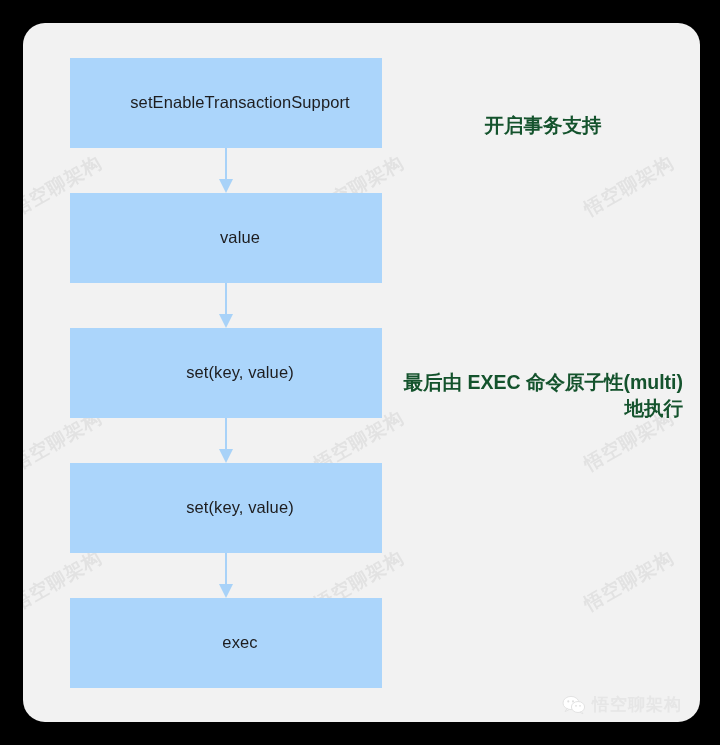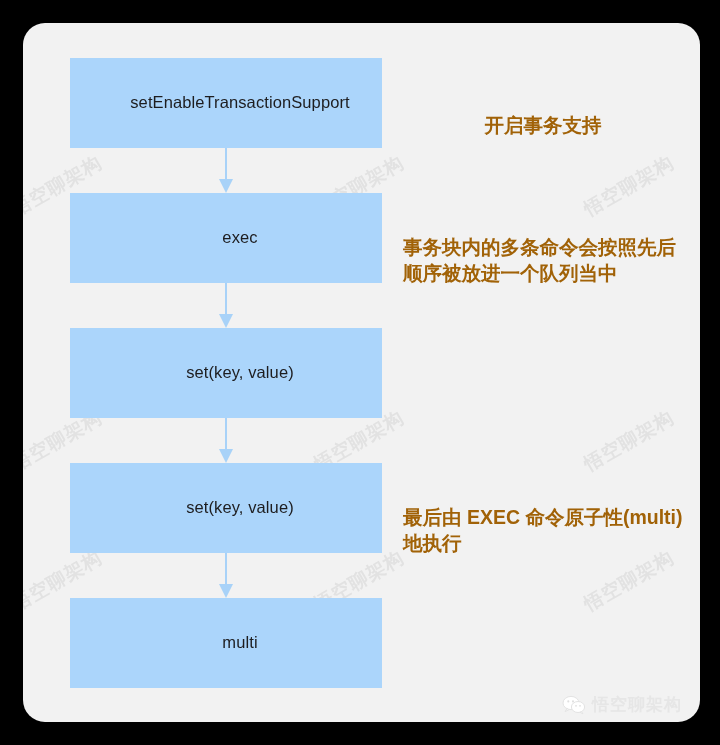--- a/index.html
+++ b/index.html
@@ -117,25 +117,25 @@
   .ann-slot {
     width: 296px;
     height: 135px;          
     display: flex;
     align-items: center;
     justify-content: center;
     box-sizing: border-box;
     padding: 0 8px;
   }
   .ann-text {
-    color: #a16207;
+    color: #14532d;
     font-size: 19.5px;
     font-weight: 700;
     line-height: 1.32;
-    text-align: left;
+    text-align: right;
     font-family: "Liberation Sans", "DejaVu Sans", sans-serif;
   }
 
   
   .brand {
     position: absolute;
     right: 18px;
     bottom: 6px;
     display: flex;
     align-items: center;
@@ -175,58 +175,55 @@
       <div class="node">
         <span class="node-label">setEnableTransactionSupport</span>
       </div>
 
       <div class="connector">
         <span class="stem"></span>
         <span class="head"></span>
       </div>
 
       <div class="node">
+        <span class="node-label">value</span>
+      </div>
+
+      <div class="connector">
+        <span class="stem"></span>
+        <span class="head"></span>
+      </div>
+
+      <div class="node">
+        <span class="node-label">set(key, value)</span>
+      </div>
+
+      <div class="connector">
+        <span class="stem"></span>
+        <span class="head"></span>
+      </div>
+
+      <div class="node">
+        <span class="node-label">set(key, value)</span>
+      </div>
+
+      <div class="connector">
+        <span class="stem"></span>
+        <span class="head"></span>
+      </div>
+
+      <div class="node">
         <span class="node-label">exec</span>
-      </div>
-
-      <div class="connector">
-        <span class="stem"></span>
-        <span class="head"></span>
-      </div>
-
-      <div class="node">
-        <span class="node-label">set(key, value)</span>
-      </div>
-
-      <div class="connector">
-        <span class="stem"></span>
-        <span class="head"></span>
-      </div>
-
-      <div class="node">
-        <span class="node-label">set(key, value)</span>
-      </div>
-
-      <div class="connector">
-        <span class="stem"></span>
-        <span class="head"></span>
-      </div>
-
-      <div class="node">
-        <span class="node-label">multi</span>
       </div>
 
     </div>
 
     <div class="annotations">
       <div class="ann-slot">
         <span class="ann-text">开启事务支持</span>
-      </div>
-      <div class="ann-slot">
-        <span class="ann-text">事务块内的多条命令会按照先后顺序被放进一个队列当中</span>
       </div>
       <div class="ann-slot empty">
         
       </div>
       <div class="ann-slot">
         <span class="ann-text">最后由 EXEC 命令原子性(multi)地执行</span>
       </div>
     </div>
 
     <div class="brand">

